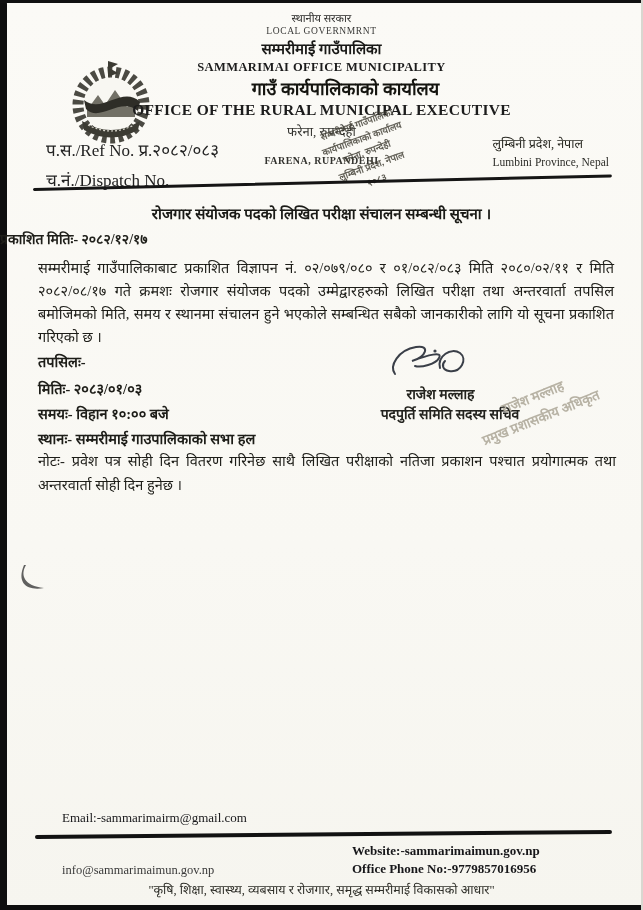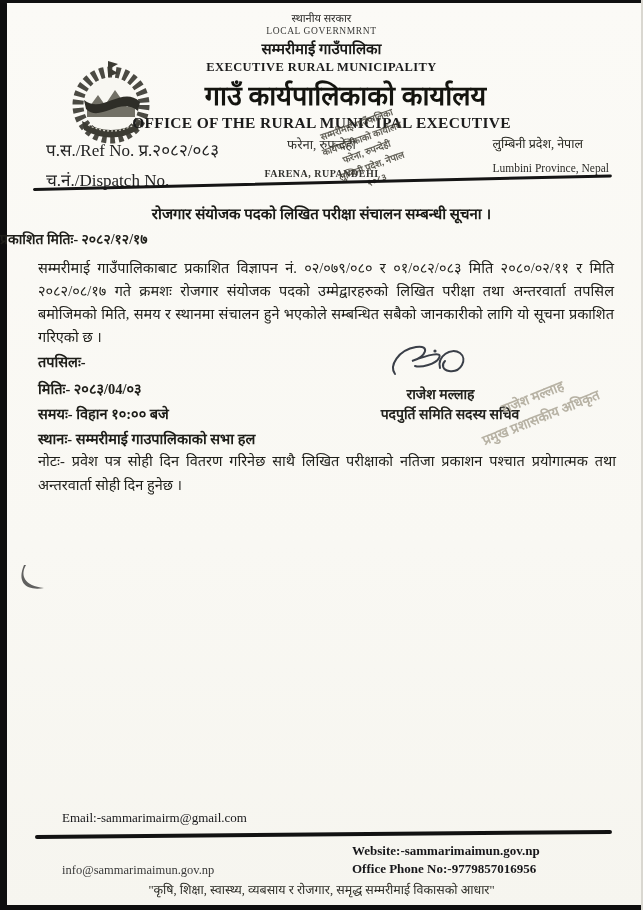--- a/index.html
+++ b/index.html
@@ -14,32 +14,32 @@
   .edge-left  { position:absolute; left:0; top:0; width:7px; height:100%; background:#0e0e0e; border-radius:0 4px 4px 0; }
   .edge-top   { position:absolute; left:0; top:0; width:100%; height:3px; background:#111; }
   .edge-bottom{ position:absolute; left:0; bottom:0; width:100%; height:5px; background:#0e0e0e; }
   .edge-right { position:absolute; right:0; top:0; width:2px; height:100%; background:#d9d7d0; }
 
   .header { position:absolute; left:0; right:0; top:10px; text-align:center; }
   .h-np-small   { font-size:11px;   color:#2a2a28; }
   .h-en-small   { font-size:9.5px;  letter-spacing:.6px; color:#3a3a38; margin-top:1px; }
   .h-np-muni    { font-size:15px;   font-weight:700; margin-top:2px; color:#181816; }
   .h-en-muni    { font-size:12.5px; font-weight:700; letter-spacing:.4px; margin-top:2px; }
-  .h-np-office  { font-size:27px;   font-weight:700; margin-top:1px; color:#14140f;padding-left:48px; }
+  .h-np-office  { font-size:18px;   font-weight:700; margin-top:1px; color:#14140f;padding-left:48px; }
   .h-en-office  { font-size:15.5px; font-weight:700; letter-spacing:.3px; margin-top:1px; }
   .h-np-place   { font-size:13px;   margin-top:3px; color:#33332f; }
   .h-en-place   { font-size:10px;   font-weight:700; letter-spacing:.5px; margin-top:15px; color:#33332f; }
 
   .emblem { position:absolute; left:58px; top:55px; width:106px; height:92px; }
 
   .refblock { position:absolute; left:46px; top:138px; font-size:17px; color:#222; }
   .refblock .row { margin-bottom:7px; }
   .province { position:absolute; right:34px; top:135px; text-align:left; }
   .prov-np { font-size:12.5px; color:#26261f; }
-  .prov-en { font-size:11.5px; color:#2c2c28; margin-top:10px; }
+  .prov-en { font-size:11.5px; color:#2c2c28; margin-top:4px; }
 
   .divider-top {
     position:absolute; left:33px; top:188px; width:579px; height:3px; background:#151515;
     transform:rotate(-1.35deg); transform-origin:left center; border-radius:2px;
   }
 
   .stamp-center {
     position:absolute; left:292px; top:116px; width:150px; text-align:center;
     transform:rotate(-20deg); color:rgba(66,63,54,.82);
     font-size:9.5px; font-weight:700; line-height:1.55;
@@ -102,21 +102,21 @@
       <path d="M26 45 C44 60, 64 30, 82 47 L80 56 C62 41, 42 68, 28 54 Z" fill="#2e2d27"></path>
       <path d="M24 66 Q53 84 82 66 L80 75 Q53 90 26 75 Z" fill="#3c3b33"></path>
       <path d="M30 70 Q53 82 76 70" stroke="#d8d6cc" stroke-width="1.2" fill="none" stroke-dasharray="2 2"></path>
     </svg>
   </div>
 
   <div class="header">
     <div class="h-np-small">स्थानीय सरकार</div>
     <div class="h-en-small">LOCAL GOVERNMRNT</div>
     <div class="h-np-muni">सम्मरीमाई गाउँपालिका</div>
-    <div class="h-en-muni">EXECUTIVE RURAL MUNICIPALITY</div>
+    <div class="h-en-muni">SAMMARIMAI OFFICE MUNICIPALITY</div>
     <div class="h-np-office">गाउँ कार्यपालिकाको कार्यालय</div>
     <div class="h-en-office">OFFICE OF THE RURAL MUNICIPAL EXECUTIVE</div>
     <div class="h-np-place">फरेना, रुपन्देही</div>
     <div class="h-en-place">FARENA, RUPANDEHI</div>
   </div>
 
   <div class="refblock">
     <div class="row">प.स./Ref No. प्र.२०८२/०८३</div>
     <div class="row">च.नं./Dispatch No.</div>
   </div>
@@ -133,21 +133,21 @@
     <div>२०८३</div>
   </div>
 
   <div class="divider-top"></div>
 
   <div class="title">रोजगार संयोजक पदको लिखित परीक्षा संचालन सम्बन्धी सूचना ।</div>
   <div class="pubdate">प्रकाशित मितिः- २०८२/१२/१७</div>
   <div class="bodypara">सम्मरीमाई गाउँपालिकाबाट प्रकाशित विज्ञापन नं. ०२/०७९/०८० र ०१/०८२/०८३ मिति २०८०/०२/११ र मिति २०८२/०८/१७ गते क्रमशः रोजगार संयोजक पदको उम्मेद्वारहरुको लिखित परीक्षा तथा अन्तरवार्ता तपसिल बमोजिमको मिति, समय र स्थानमा संचालन हुने भएकोले सम्बन्धित सबैको जानकारीको लागि यो सूचना प्रकाशित गरिएको छ ।</div>
 
   <div class="tapasil">तपसिलः-</div>
-  <div class="d-line d-miti">मितिः- २०८३/04/०३</div>
+  <div class="d-line d-miti">मितिः- २०८३/०१/०३</div>
   <div class="d-line d-samaya">समयः- विहान १०:०० बजे</div>
   <div class="d-line d-sthan">स्थानः- सम्मरीमाई गाउपालिकाको सभा हल</div>
 
   <div class="note">नोटः- प्रवेश पत्र सोही दिन वितरण गरिनेछ साथै लिखित परीक्षाको नतिजा प्रकाशन पश्चात प्रयोगात्मक तथा अन्तरवार्ता सोही दिन हुनेछ ।</div>
 
   <div class="sig-ink">
     <svg width="95" height="50" viewBox="0 0 95 50">
       <path d="M12 36 C6 28, 15 12, 33 9 C48 6.5, 43 19, 29 23 C45 17, 60 13, 56 20 C53 26, 38 30, 32 28" fill="none" stroke="#3a3f48" stroke-width="2" stroke-linecap="round"></path>
       <path d="M57 30 C54 18, 68 9, 77 15 C85 21, 78 35, 66 33 C60 32, 58 27, 62 23" fill="none" stroke="#3a3f48" stroke-width="2" stroke-linecap="round"></path>
       <circle cx="52" cy="13" r="1.6" fill="#3a3f48"></circle>

